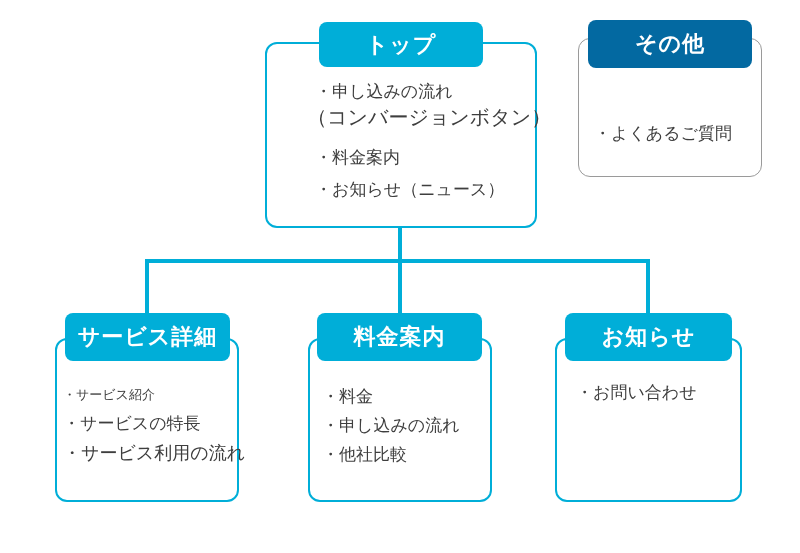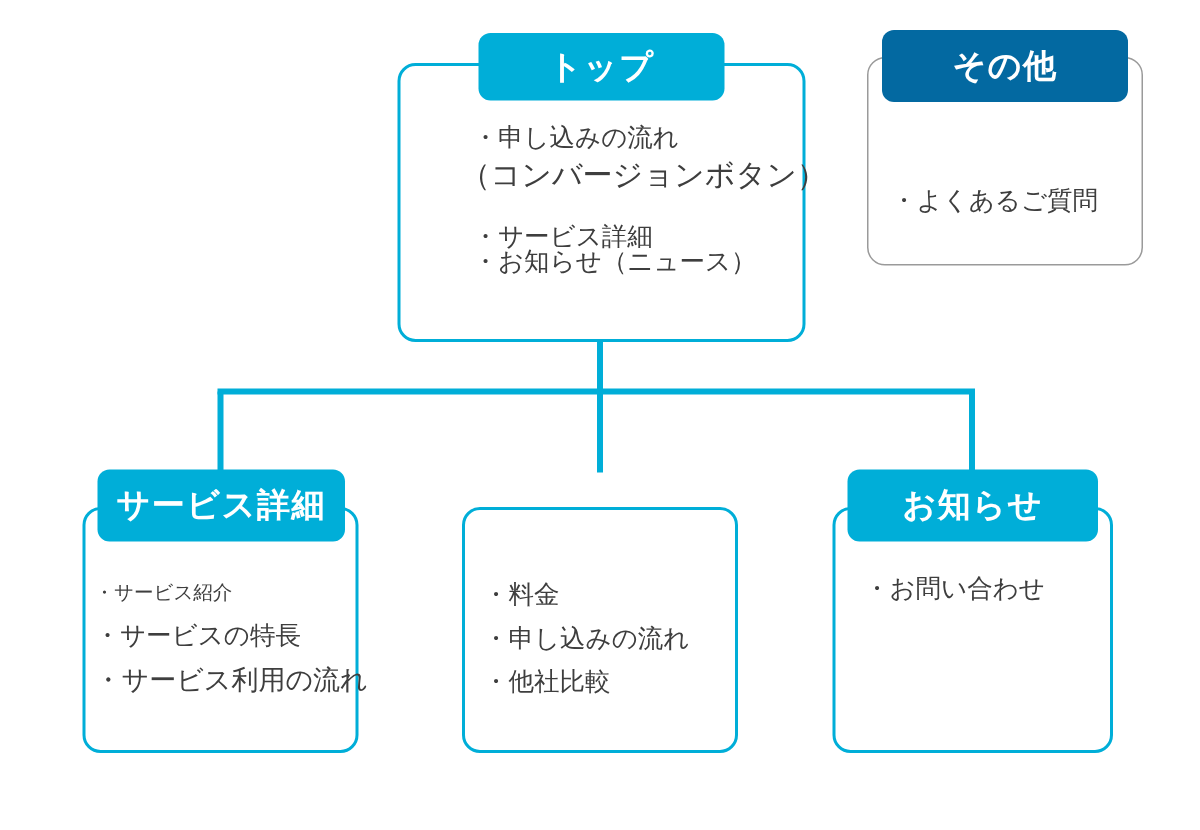--- a/index.html
+++ b/index.html
@@ -49,38 +49,41 @@
   <div class="conn" style="left:145px;top:261px;width:4px;height:54px"></div>
   <div class="conn" style="left:398px;top:261px;width:4px;height:54px"></div>
   <div class="conn" style="left:646px;top:261px;width:4px;height:54px"></div>
 
   <div class="nodebox cyan" style="left:265px;top:42px;width:272px;height:186px"></div>
   <div class="pill cyan" style="left:319px;top:22px;width:164px;height:45px">
     <span>トップ</span>
   </div>
   <div class="item" style="left:315px;top:81px">・申し込みの流れ</div>
   <div class="item sub" style="left:307px;top:106px">（コンバージョンボタン）</div>
-  <div class="item" style="left:315px;top:147px">・サービス詳細</div>
-  <div class="item" style="left:315px;top:164px">・お知らせ（ニュース）</div>
+  <div class="item" style="left:315px;top:147px">・料金案内</div>
+  <div class="item" style="left:315px;top:179px">・お知らせ（ニュース）</div>
 
   <div class="nodebox gray" style="left:578px;top:38px;width:184px;height:139px"></div>
   <div class="pill gray" style="left:588px;top:20px;width:164px;height:48px">
     <span>その他</span>
   </div>
   <div class="item" style="left:594px;top:123px">・よくあるご質問</div>
 
   <div class="nodebox cyan" style="left:55px;top:338px;width:184px;height:164px"></div>
   <div class="pill cyan" style="left:65px;top:313px;width:165px;height:48px">
     <span>サービス詳細</span>
   </div>
   <div class="item" style="left:63px;top:384px;font-size:13px">・サービス紹介</div>
   <div class="item" style="left:63px;top:413px;font-size:17px">・サービスの特長</div>
   <div class="item" style="left:63px;top:442px;font-size:18px">・サービス利用の流れ</div>
 
   <div class="nodebox cyan" style="left:308px;top:338px;width:184px;height:164px"></div>
+  <div class="pill cyan" style="left:317px;top:313px;width:165px;height:48px">
+    <span>料金案内</span>
+  </div>
   <div class="item" style="left:322px;top:386px">・料金</div>
   <div class="item" style="left:322px;top:444px">・他社比較</div>
   <div class="item" style="left:322px;top:415px">・申し込みの流れ</div>
 
   <div class="nodebox cyan" style="left:555px;top:338px;width:187px;height:164px"></div>
   <div class="pill cyan" style="left:565px;top:313px;width:167px;height:48px">
     <span>お知らせ</span>
   </div>
   <div class="item" style="left:576px;top:382px">・お問い合わせ</div>
 

